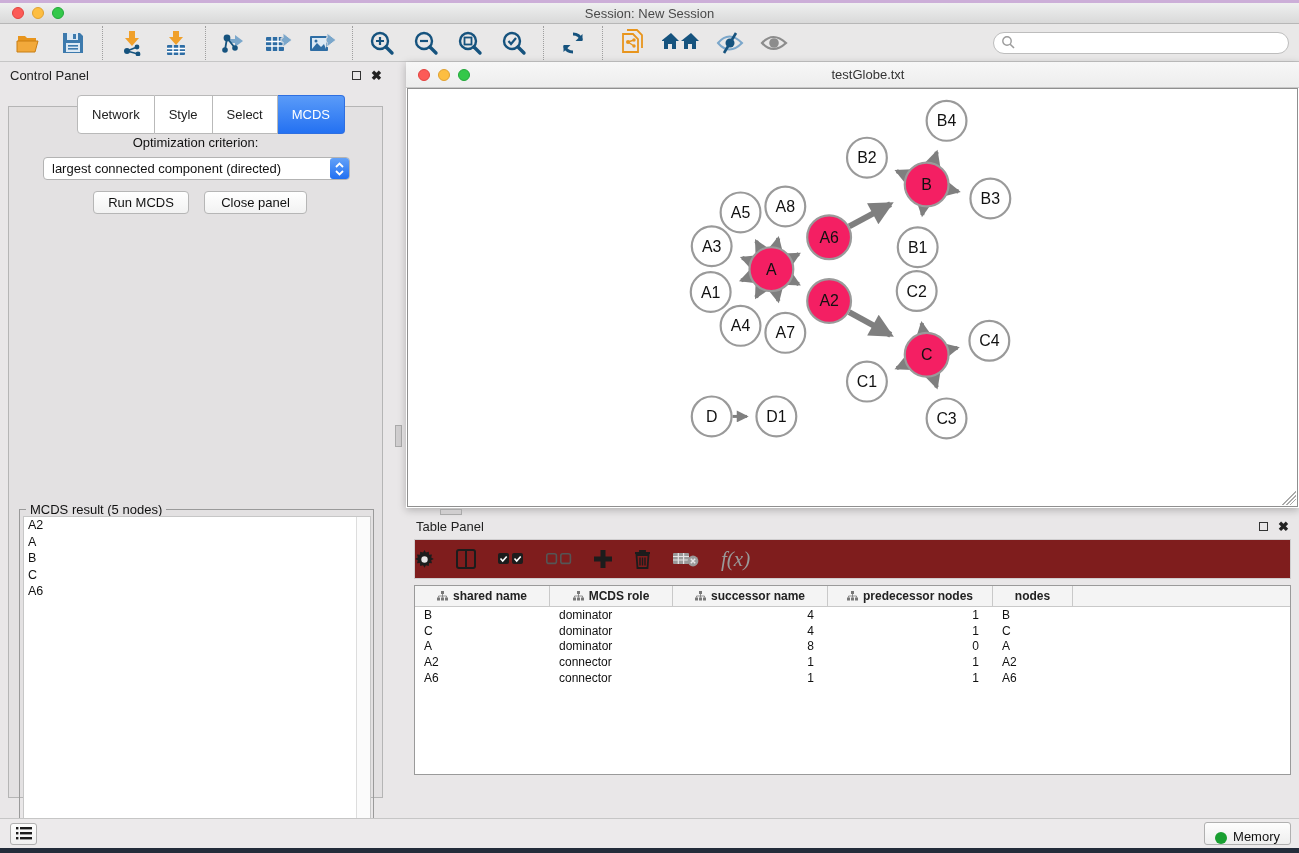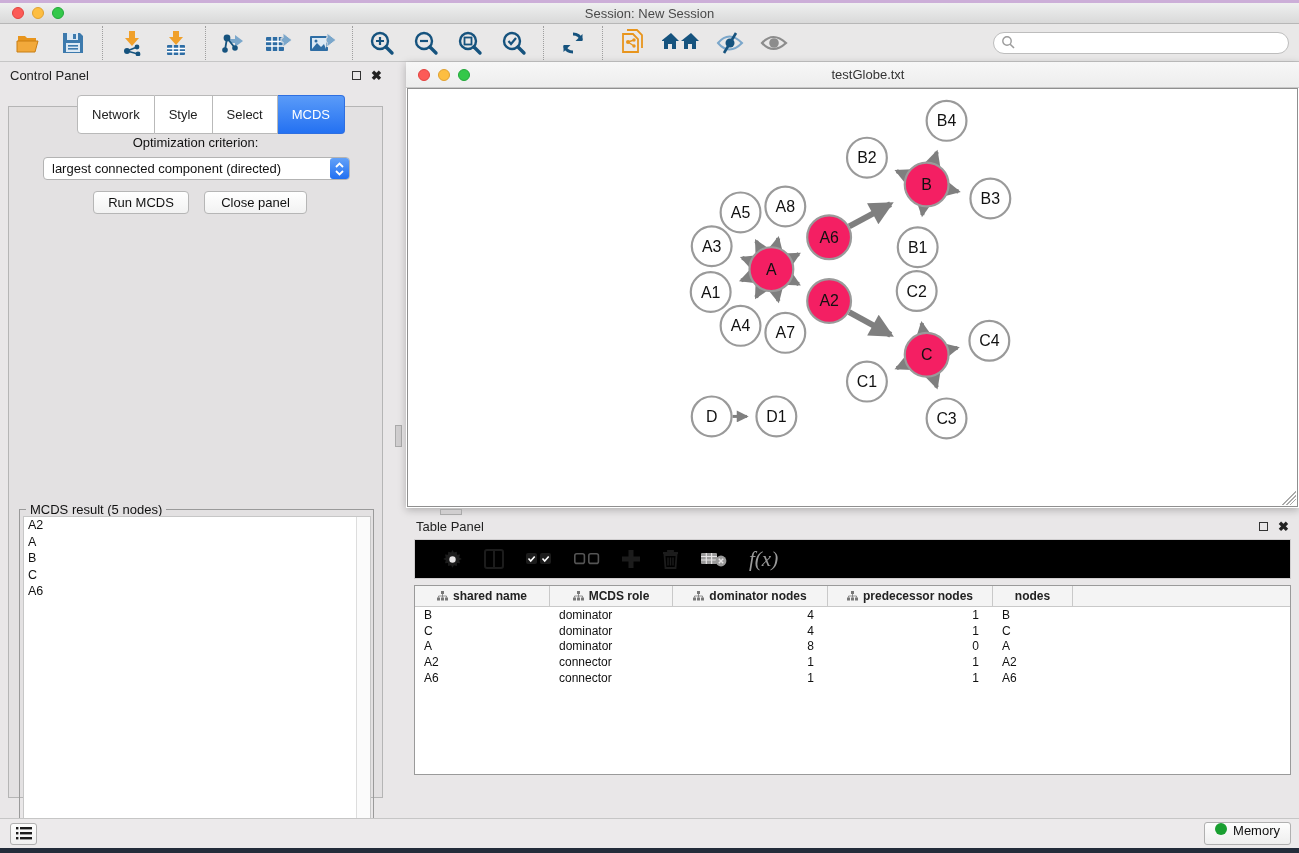--- a/index.html
+++ b/index.html
@@ -89,21 +89,21 @@
       linear-gradient(135deg, transparent 62%, #aaa 62%, #aaa 68%, transparent 68%),
       linear-gradient(135deg, transparent 76%, #aaa 76%, #aaa 82%, transparent 82%); }
   #split-handle-left { left:395px; top:363px; width:7px; height:22px; background:#d0cecf;
     border:1px solid #aaa; }
   #split-handle-bottom { left:440px; top:447px; width:22px; height:6px; background:#d0cecf;
     border:1px solid #aaa; }
 
   
   #table-panel { left:406px; top:451px; width:893px; height:305px; }
   #tp-toolbar { position:absolute; left:8px; top:26px; width:877px; height:40px;
-    background:#000000; border:1px solid #cfcdce; display:flex; align-items:center; gap:22px; padding:0 28px; }
+    background:#7f1d1d; border:1px solid #cfcdce; display:flex; align-items:center; gap:22px; padding:0 0; }
   .tp-btn { display:flex; align-items:center; justify-content:center; cursor:pointer; }
   #tp-table { position:absolute; left:8px; top:72px; width:877px; height:190px; background:#fff;
     border:1px solid #9a9a9a; overflow:hidden; }
   .tbl-grid { display:grid; grid-template-columns:135px 123px 155px 165px 80px 1fr; }
   #tbl-header { height:21px; background:#f4f4f4; border-bottom:1px solid #c9c9c9;font-weight:bold; }
   .th-cell { position:relative; display:flex; align-items:center; justify-content:center;
     font-size:12px; color:#222; border-right:1px solid #c9c9c9; gap:5px; }
   .th-cell:last-child { border-right:none; }
   .tbl-row { height:15.8px; }
   .td-cell { font-size:12px; color:#111; display:flex; align-items:center; }
@@ -117,21 +117,21 @@
   .tp-tab:last-child { border-radius:0 4px 4px 0; }
   .tp-tab.active { background:linear-gradient(#5a9bf8,#2471f2); border-color:#2f6fe0; color:#fff; }
 
   
   #statusbar { left:0; top:818px; width:1299px; height:30px; background:#eceaeb;
     border-top:1px solid #c6c6c6; display:flex; align-items:center; }
   #list-btn { margin-left:10px; width:27px; height:22px; background:linear-gradient(#fdfdfd,#f0f0f0);
     border:1px solid #b0b0b0; border-radius:3px; display:flex; align-items:center; justify-content:center; }
   #memory-btn { margin-left:auto; margin-right:8px; height:23px; padding:0 10px;
     background:linear-gradient(#fdfdfd,#eeeeee); border:1px solid #b0b0b0; border-radius:3px;
-    display:flex; align-items:flex-start; gap:6px; font-size:13px; color:#111; }
+    display:flex; align-items:flex-end; gap:6px; font-size:13px; color:#111; }
   #memory-dot { width:12px; height:12px; border-radius:50%; background:#199f31; }
   #desktop-strip-bottom { left:0; top:848px; width:1299px; height:5px; background:#232c3a; }
 </style>
 </head>
 <body>
 
 <div id="desktop-strip-top" class="abs"></div>
 <div id="titlebar" class="abs">
   <div class="traffic">
     <span class="tl red"></span>
@@ -555,21 +555,21 @@
           <div class="th-cell">
             <svg width="11" height="10" viewBox="0 0 11 10">
               <g fill="#777">
                 <rect x="4" y="0" width="3" height="3"></rect>
                 <rect x="0" y="6.5" width="3" height="3"></rect>
                 <rect x="4" y="6.5" width="3" height="3"></rect>
                 <rect x="8" y="6.5" width="3" height="3"></rect>
               </g>
               <path d="M5.5 3 v2 M1.5 6.5 v-1.5 h8 v1.5 M5.5 5 v1.5" stroke="#777" stroke-width="0.8" fill="none"></path>
             </svg>
-            <span>dominator nodes</span>
+            <span>successor name</span>
           </div>
           <div class="th-cell">
             <svg width="11" height="10" viewBox="0 0 11 10">
               <g fill="#777">
                 <rect x="4" y="0" width="3" height="3"></rect>
                 <rect x="0" y="6.5" width="3" height="3"></rect>
                 <rect x="4" y="6.5" width="3" height="3"></rect>
                 <rect x="8" y="6.5" width="3" height="3"></rect>
               </g>
               <path d="M5.5 3 v2 M1.5 6.5 v-1.5 h8 v1.5 M5.5 5 v1.5" stroke="#777" stroke-width="0.8" fill="none"></path>

